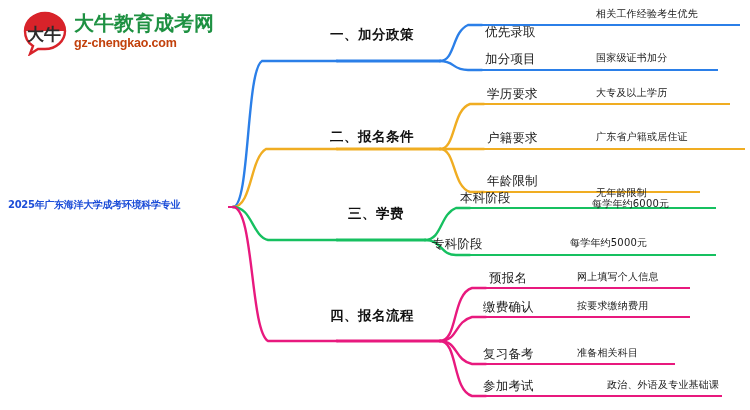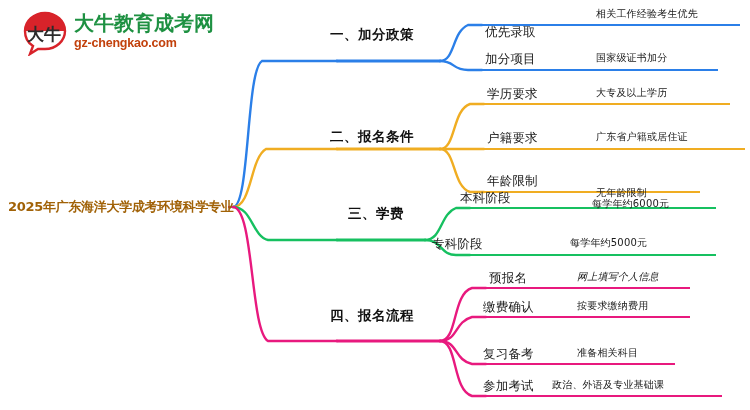--- a/index.html
+++ b/index.html
@@ -66,26 +66,26 @@
   }
 
   
   .node {
     position: absolute;
     white-space: nowrap;
     color: #1a1a1a;
     font-family: "DejaVu Sans", "Liberation Sans", sans-serif;
   }
   #root-node {
-    font-size: 13px;
+    font-size: 10px;
     font-weight: bold;
     letter-spacing: -0.3px;
     left: 8px;
     top: 198px;
-    color: #a16207;
+    color: #1d4ed8;
   }
   .lvl1 {
     font-size: 13.5px;
     font-weight: bold;
     letter-spacing: 0.5px;
     color: #111111;
   }
   .lvl2 {
     font-size: 12.5px;
     letter-spacing: 0.2px;
@@ -170,19 +170,19 @@
 <div class="node lvl3" style="left:596px; top:173px;margin-top:13px;">无年龄限制</div>
 
 <div class="node lvl1" style="left:348px; top:205px;">三、学费</div>
 <div class="node lvl2" style="left:460px; top:190px;text-align:center;">本科阶段</div>
 <div class="node lvl3" style="left:562px; top:197px;margin-left:30px;">每学年约6000元</div>
 <div class="node lvl2" style="left:432px; top:236px;">专科阶段</div>
 <div class="node lvl3" style="left:562px; top:236px;margin-left:8px;">每学年约5000元</div>
 
 <div class="node lvl1" style="left:330px; top:307px;">四、报名流程</div>
 <div class="node lvl2" style="left:489px; top:270px;">预报名</div>
-<div class="node lvl3" style="left:577px; top:270px;font-style:italic;">网上填写个人信息</div>
+<div class="node lvl3" style="left:577px; top:270px;">网上填写个人信息</div>
 <div class="node lvl2" style="left:483px; top:299px;">缴费确认</div>
 <div class="node lvl3" style="left:577px; top:299px;">按要求缴纳费用</div>
 <div class="node lvl2" style="left:483px; top:346px;">复习备考</div>
 <div class="node lvl3" style="left:577px; top:346px;">准备相关科目</div>
 <div class="node lvl2" style="left:483px; top:378px;">参加考试</div>
-<div class="node lvl3" style="left:552px; top:378px;">政治、外语及专业基础课</div>
+<div class="node lvl3" style="left:607px; top:378px;">政治、外语及专业基础课</div>
 
 </body></html>

